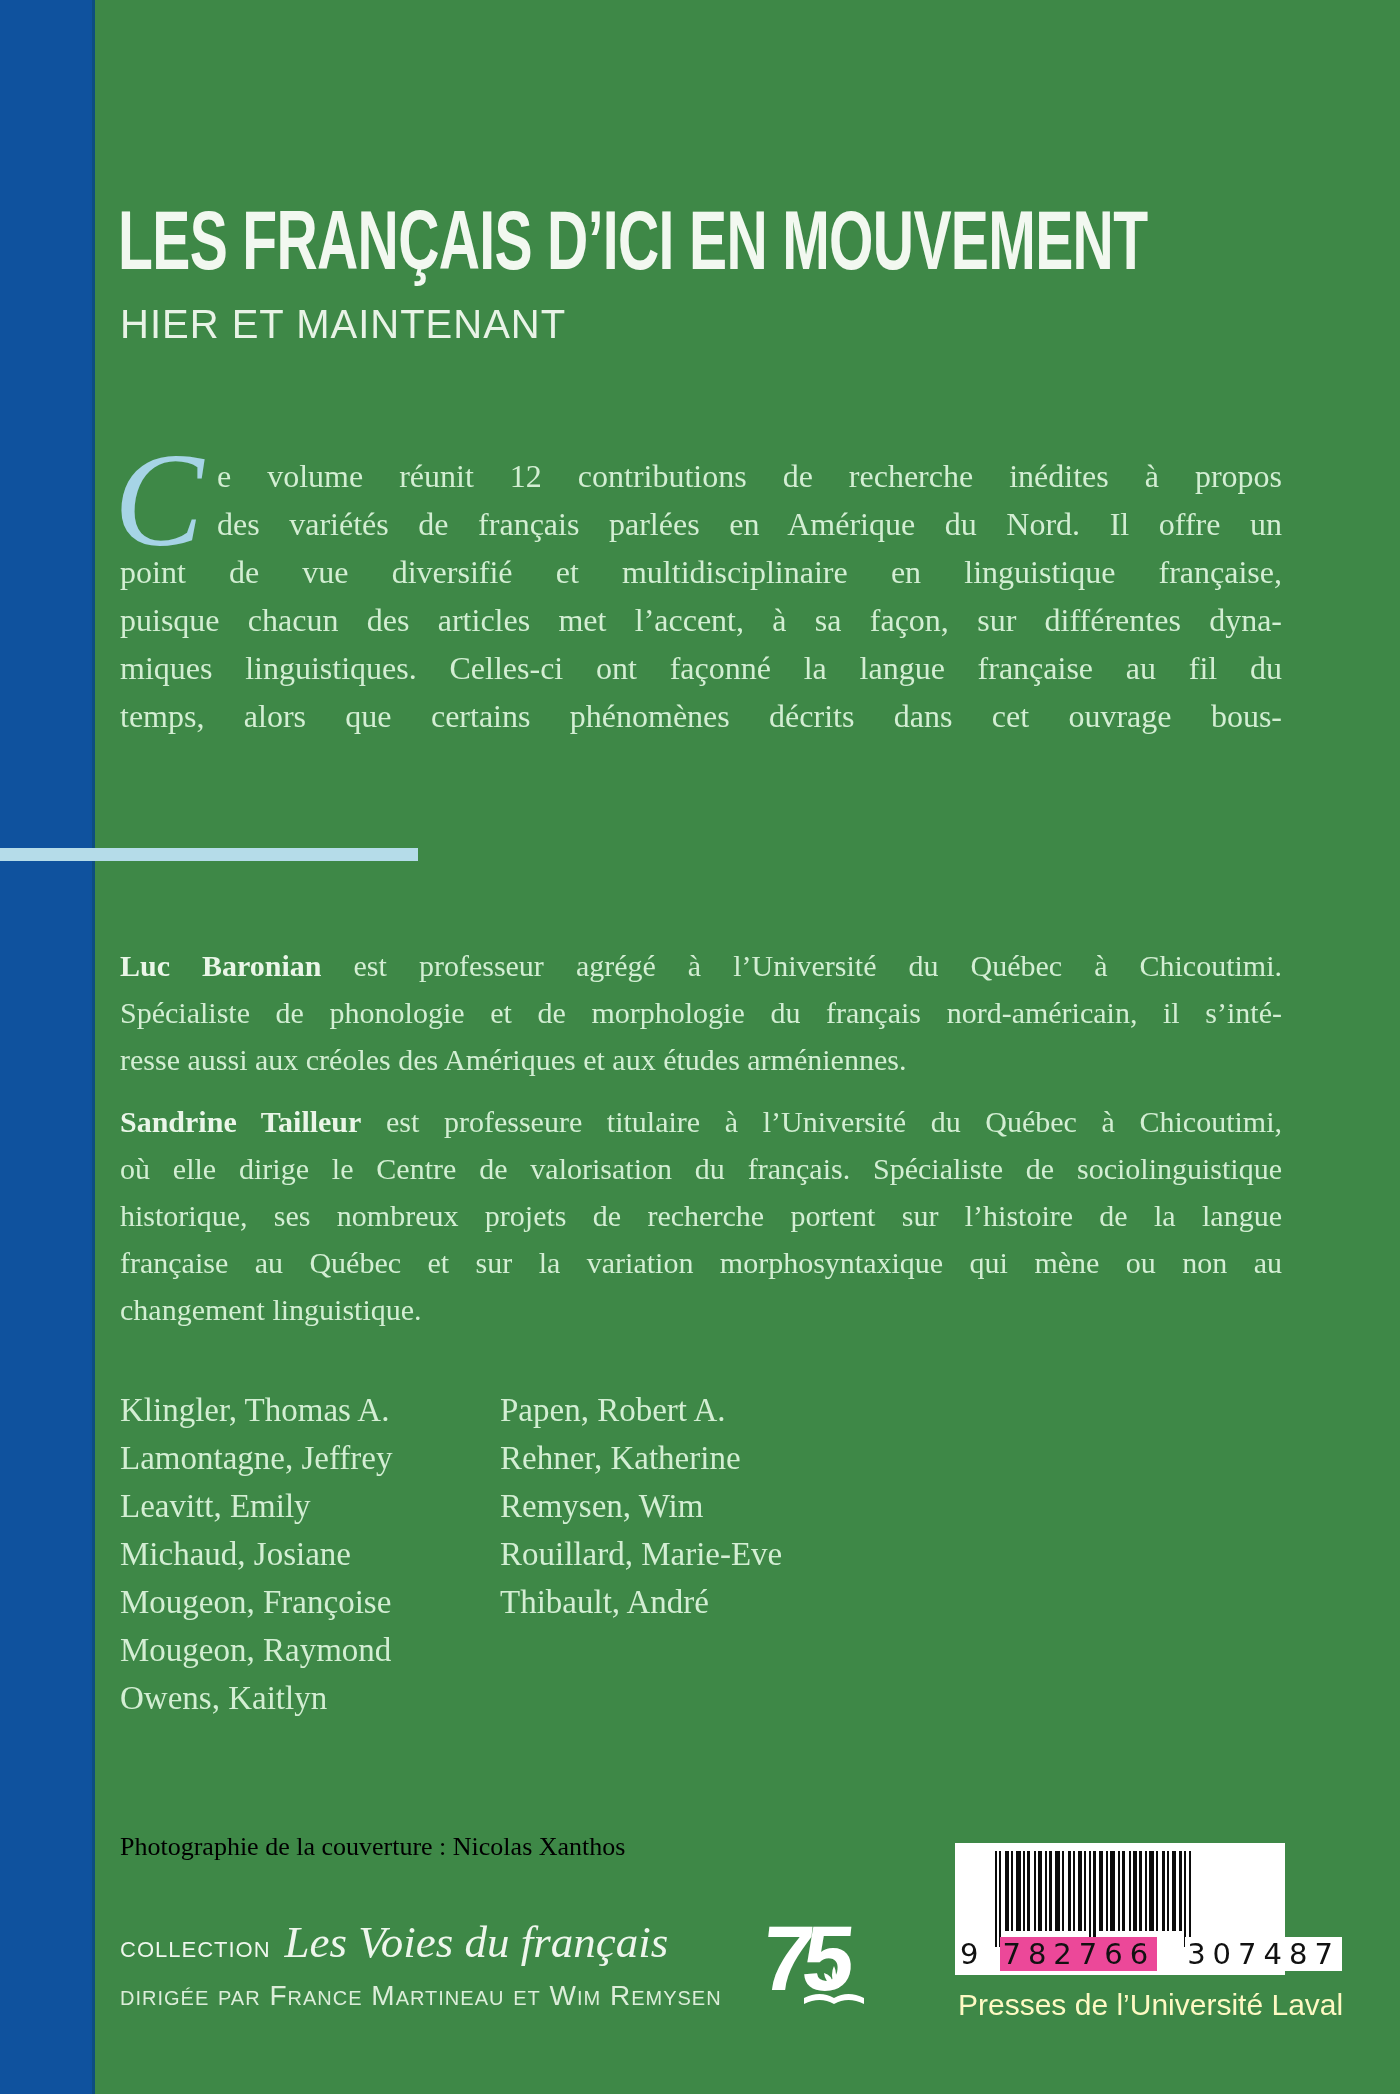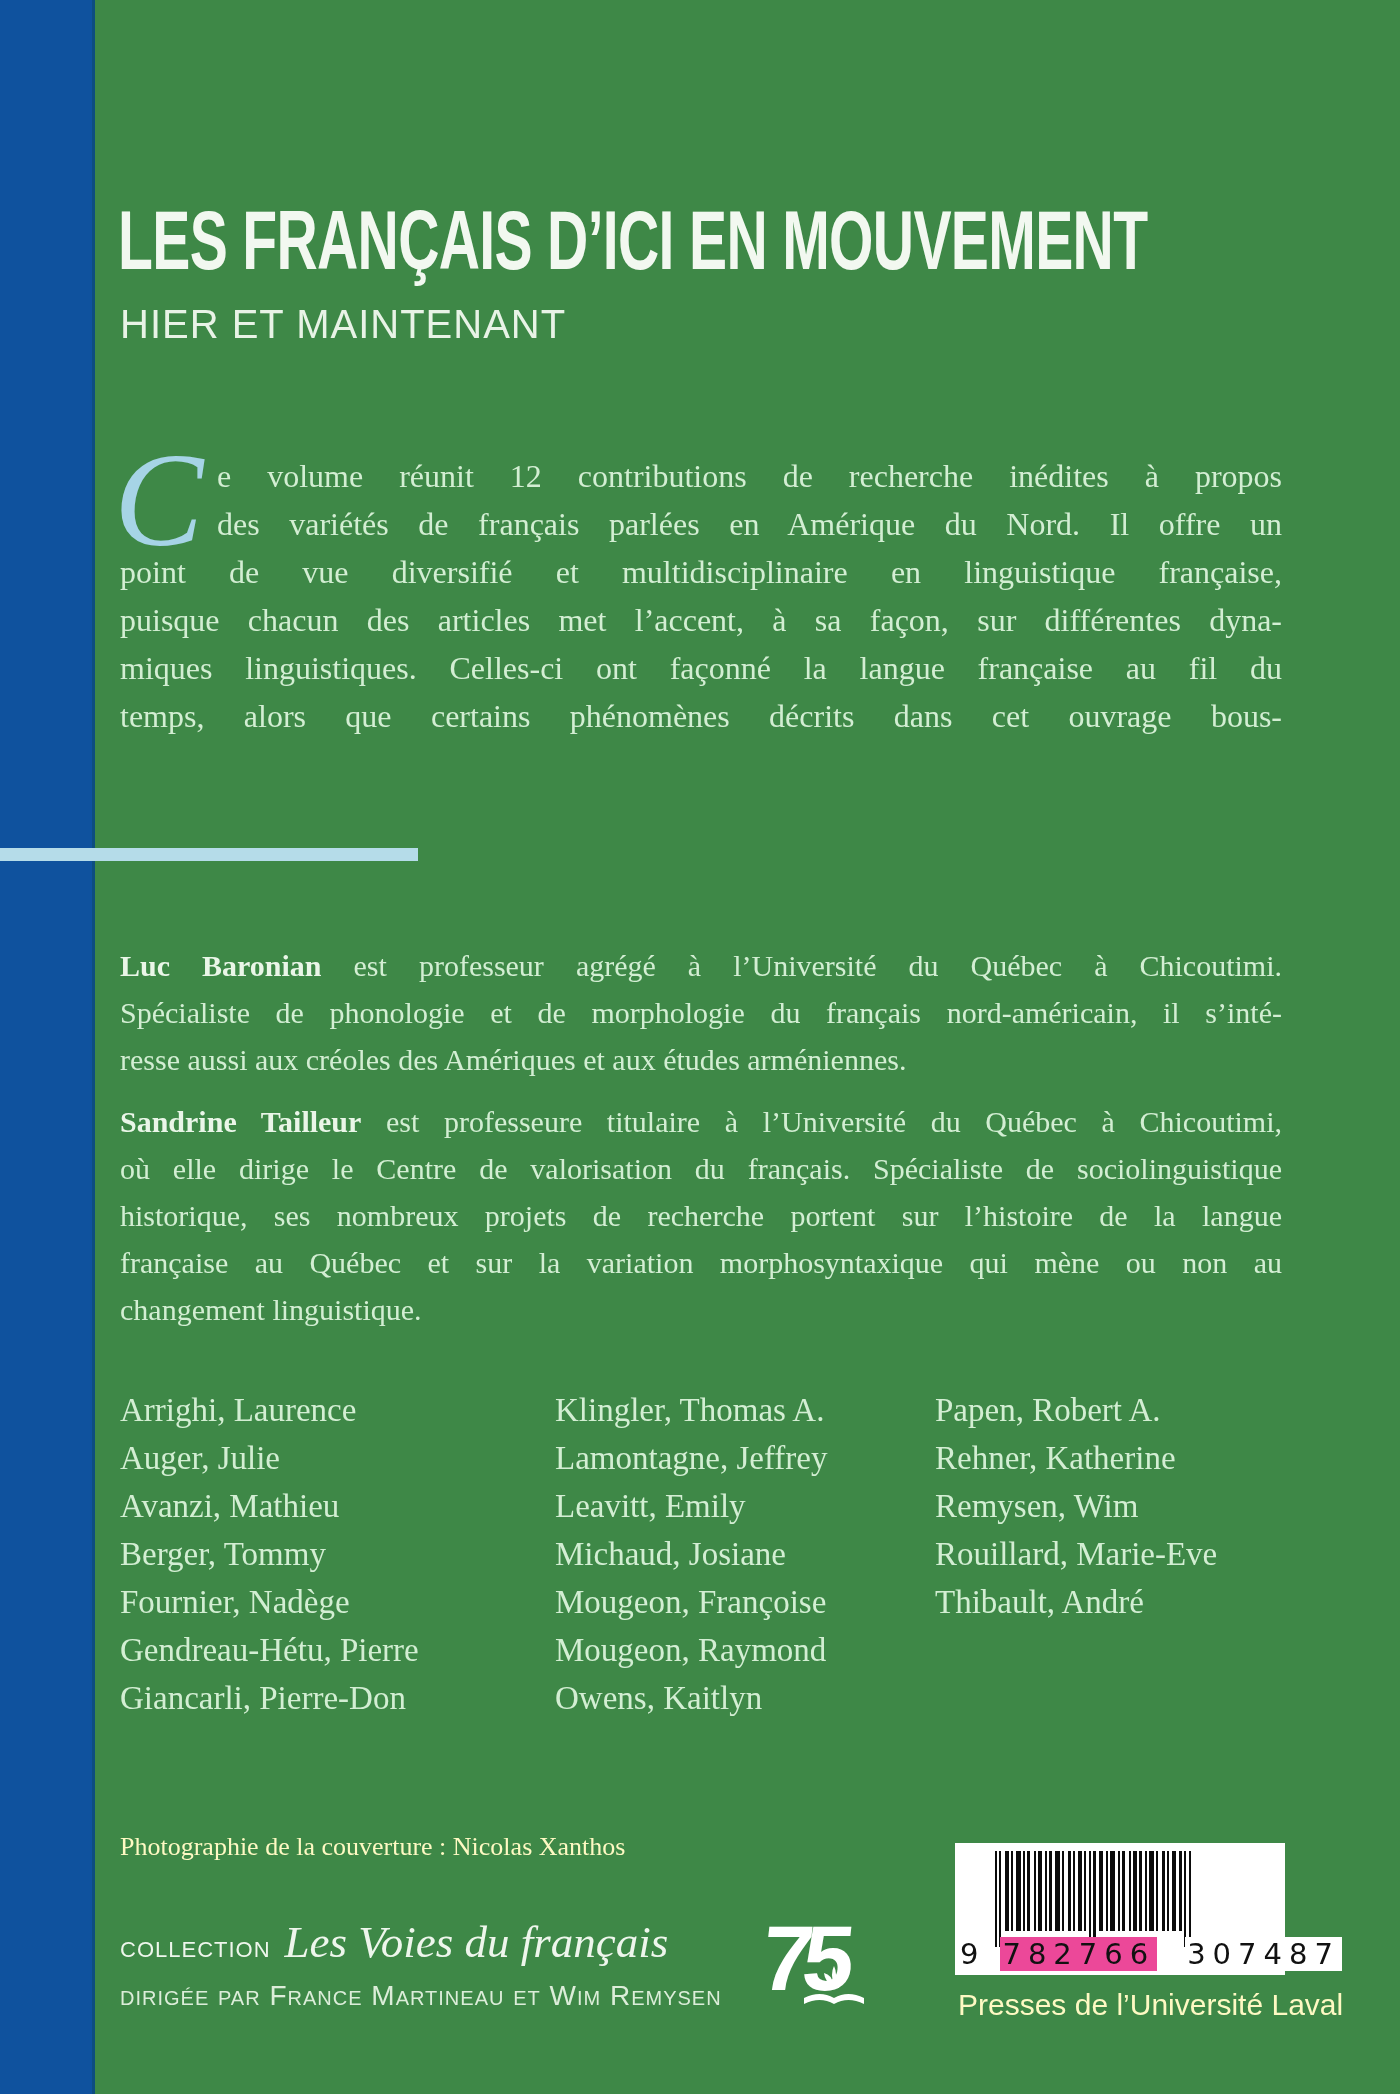--- a/index.html
+++ b/index.html
@@ -50,21 +50,21 @@
   .bio2{top:1098px;}
   .contributors{
     position:absolute;left:120px;top:1386px;display:flex;
     font-size:33px;line-height:48px;color:#d3eed3;
   }
   .contrib-col1{width:435px;}
   .contrib-col2{width:380px;}
   .contrib-col3{width:360px;}
   .credit{
     position:absolute;left:120px;top:1832px;
-    font-size:26px;color:#fef9c3;
+    font-size:26px;color:#000000;
   }
   .collection{
     position:absolute;left:120px;top:1916px;white-space:nowrap;color:#eef6ec;
   }
   .collection .label{
     font-family:"Liberation Sans",sans-serif;font-variant:small-caps;
     text-transform:lowercase;font-size:32px;letter-spacing:1px;
   }
   .collection .label::first-letter{text-transform:uppercase;}
   .collection .name{
@@ -132,29 +132,20 @@
   </div>
 <div class="bio bio2">
     <div class="bio-line"><b>Sandrine Tailleur</b> est professeure titulaire à l’Université du Québec à Chicoutimi,</div>
     <div class="bio-line">où elle dirige le Centre de valorisation du français. Spécialiste de sociolinguistique</div>
     <div class="bio-line">historique, ses nombreux projets de recherche portent sur l’histoire de la langue</div>
     <div class="bio-line">française au Québec et sur la variation morphosyntaxique qui mène ou non au</div>
     <div class="bio-line last">changement linguistique.</div>
   </div>
 
 <div class="contributors">
-  <div class="contrib-col1">
-      <div>Arrighi, Laurence</div>
-      <div>Auger, Julie</div>
-      <div>Avanzi, Mathieu</div>
-      <div>Berger, Tommy</div>
-      <div>Fournier, Nadège</div>
-      <div>Gendreau-Hétu, Pierre</div>
-      <div>Giancarli, Pierre-Don</div>
-    </div>
   <div class="contrib-col2">
       <div>Klingler, Thomas A.</div>
       <div>Lamontagne, Jeffrey</div>
       <div>Leavitt, Emily</div>
       <div>Michaud, Josiane</div>
       <div>Mougeon, Françoise</div>
       <div>Mougeon, Raymond</div>
       <div>Owens, Kaitlyn</div>
     </div>
   <div class="contrib-col3">

